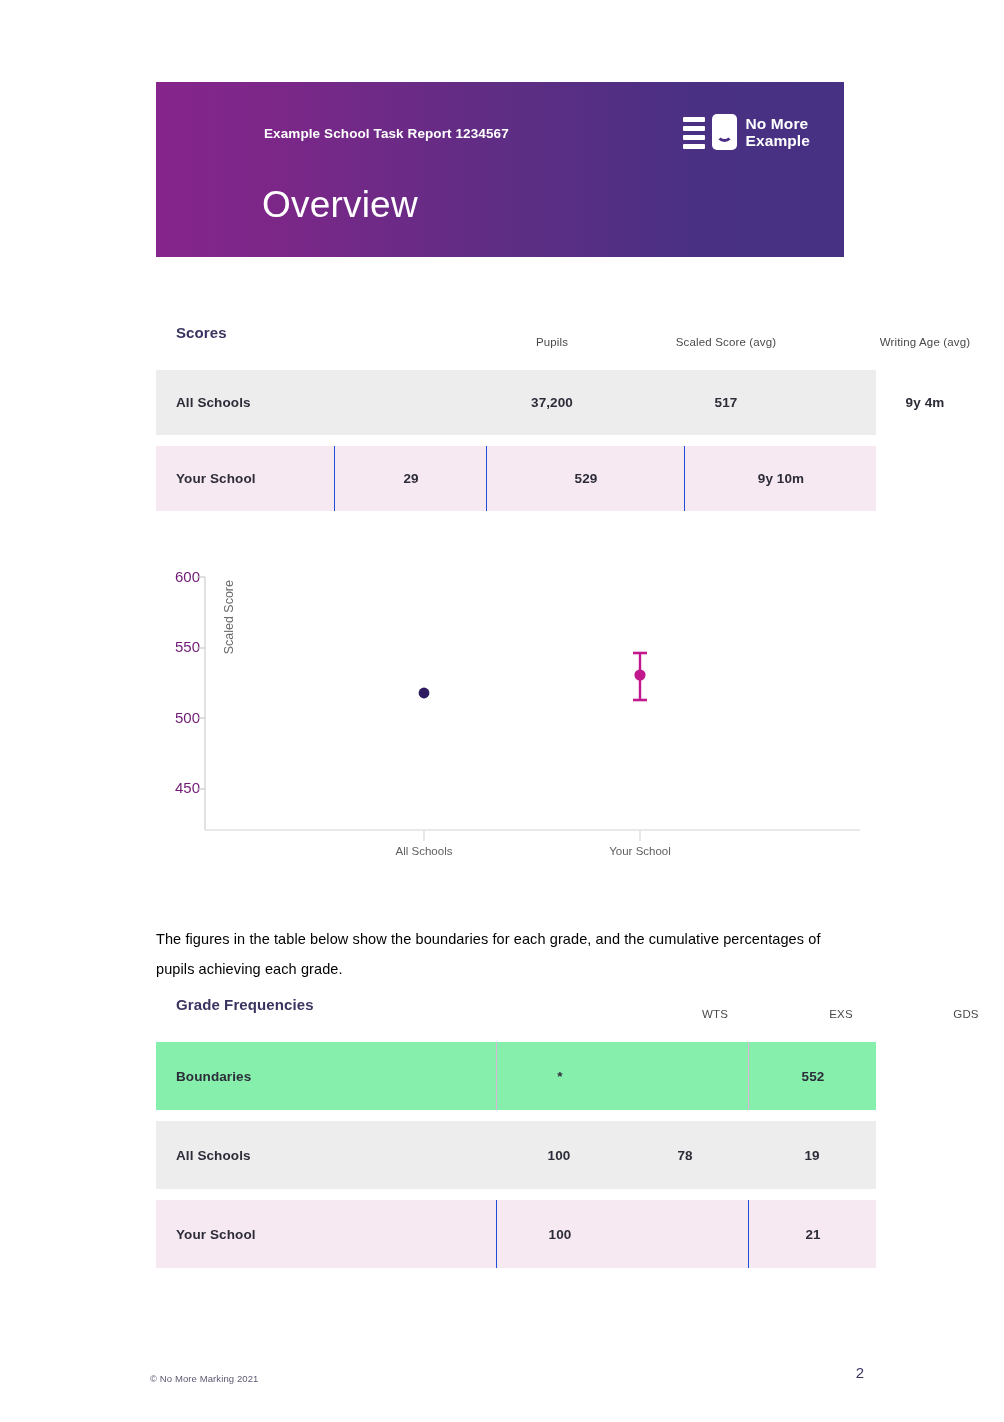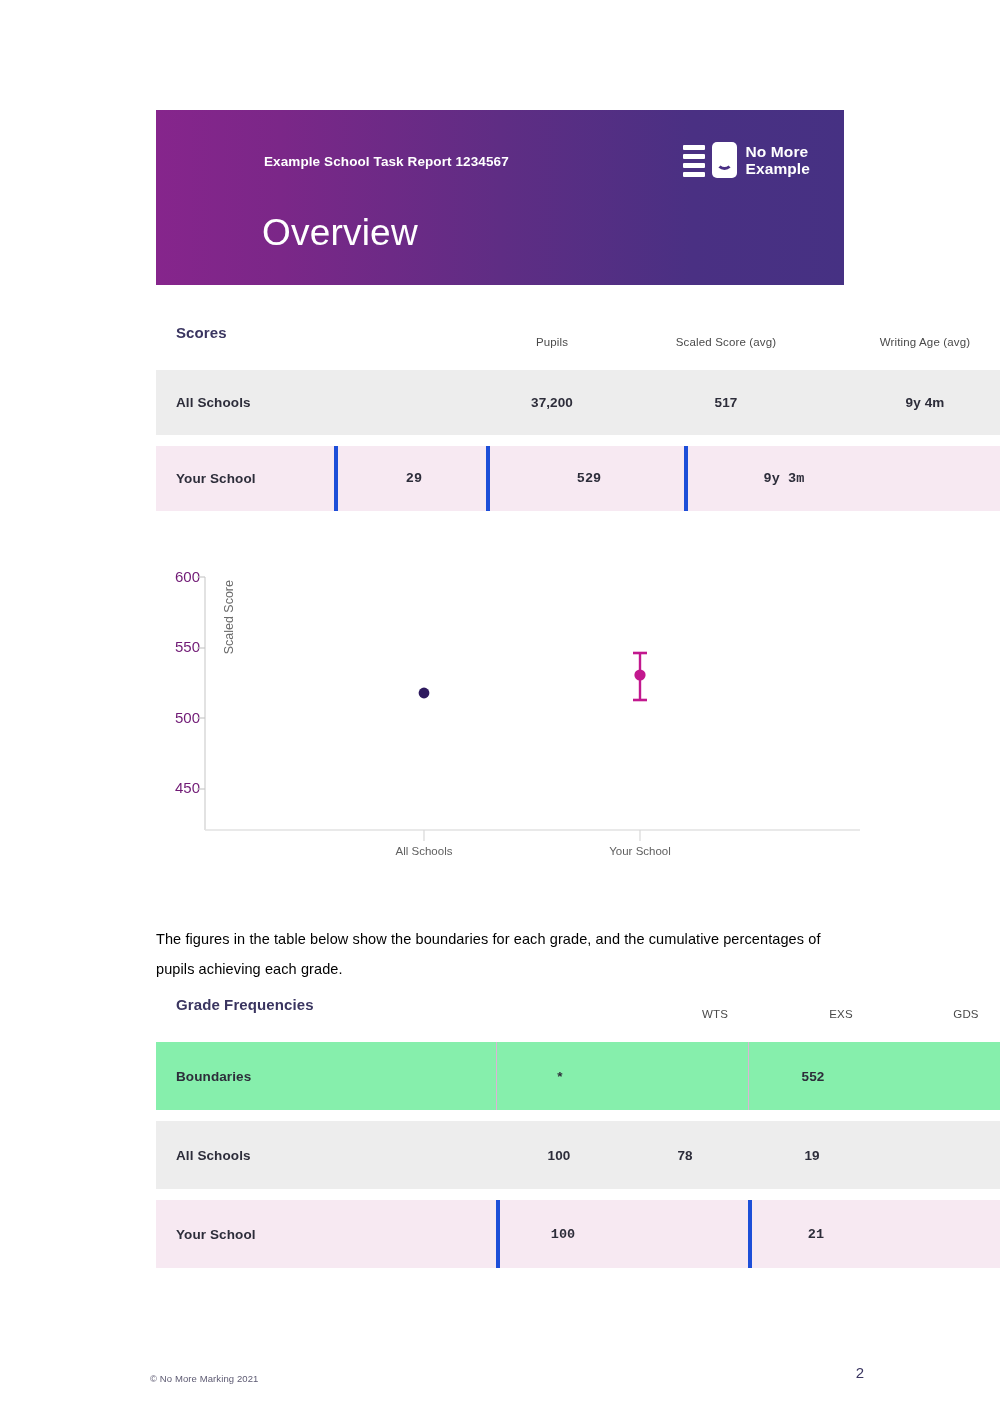--- a/index.html
+++ b/index.html
@@ -10,21 +10,20 @@
     color:#333;
     overflow:hidden;
     position:relative;
   }
   .page{position:absolute;inset:0;}
 
   
   .header{
     position:absolute;left:156px;top:82px;width:688px;height:175px;
     background:linear-gradient(90deg,#86258C 0%,#7B2788 18%,#5F2D84 50%,#4A3083 78%,#463183 100%);
-    margin-top:28px;
   }
   .header-sub{
     position:absolute;left:108px;top:44px;
     font-size:13.5px;font-weight:bold;color:#ffffff;letter-spacing:.1px;
     white-space:nowrap;
   }
   .header-title{
     position:absolute;left:106px;top:104px;
     font-size:37px;font-weight:400;color:#ffffff;letter-spacing:.2px;
     line-height:1;
@@ -41,21 +40,21 @@
     position:absolute;right:4px;top:19px;width:17px;height:9px;
     border:0;border-bottom:3.4px solid #4A2F84;border-radius:0 0 11px 11px;
     border-left:3.4px solid transparent;border-right:3.4px solid transparent;
     box-sizing:border-box;
   }
   .logo-text{
     color:#fff;font-size:15.5px;font-weight:bold;line-height:1.08;letter-spacing:.1px;
   }
 
   
-  .tbl{position:absolute;left:156px;width:844px;}
+  .tbl{position:absolute;left:156px;width:720px;}
   .tbl-head{position:relative;height:52px;}
   .tbl-title{
     position:absolute;left:20px;top:6px;
     font-size:15px;font-weight:bold;color:#3A3560;letter-spacing:.1px;
   }
   .col-head{
     position:absolute;top:18px;text-align:center;
     font-size:11.5px;color:#4a4a4a;letter-spacing:.15px;white-space:nowrap;
   }
   .row{
@@ -65,21 +64,21 @@
     position:absolute;left:20px;
     font-size:13.5px;font-weight:bold;color:#2d2d3a;letter-spacing:.1px;white-space:nowrap;
   }
   .cell{
     position:absolute;top:0;height:100%;display:flex;align-items:center;justify-content:center;
     font-size:13.5px;font-weight:bold;color:#2d2d3a;letter-spacing:.1px;
   }
   .r-grey{background:#EDEDED;}
   .r-pink{background:#F7E9F2;}
   .r-boundary{background:#86efac;}
-  .r-pink .cell{border-left:4px solid #1d4ed8;font-family:Liberation Mono, monospace;}
+  .r-pink .cell{border-left:1px solid #1d4ed8;}
   .r-boundary .cell{border-left:1px solid #DCB2D6;}
   .ylabel{
     position:absolute;left:222px;top:580px;
     font-size:12.5px;fill:#6b6b6b;color:#6b6b6b;
     transform-origin:left top;transform:rotate(-90deg) translate(-100%,0);
     white-space:nowrap;
   }
   .ytick{
     position:absolute;text-align:right;width:44px;
     font-size:15px;color:#701a75;
@@ -144,21 +143,21 @@
       <div class="row-label">All Schools</div>
       <div class="cell" style="left:320px;width:152px;border-left:none;">37,200</div>
       <div class="cell" style="left:480px;width:180px;border-left:none;">517</div>
       <div class="cell" style="left:678px;width:182px;border-left:none;">9y 4m</div>
     </div>
 
     <div class="row r-pink">
       <div class="row-label">Your School</div>
       <div class="cell" style="left:178px;width:152px;">29</div>
       <div class="cell" style="left:330px;width:198px;">529</div>
-      <div class="cell" style="left:528px;width:192px;">9y 3m</div>
+      <div class="cell" style="left:528px;width:192px;">9y 10m</div>
     </div>
   </div>
 
   <div>
     <div class="ytick" style="left:156px;top:568px;">600</div>
     <div class="ytick" style="left:156px;top:638px;">550</div>
     <div class="ytick" style="left:156px;top:709px;">500</div>
     <div class="ytick" style="left:156px;top:779px;">450</div>
 
     <div class="ylabel">Scaled Score</div>

